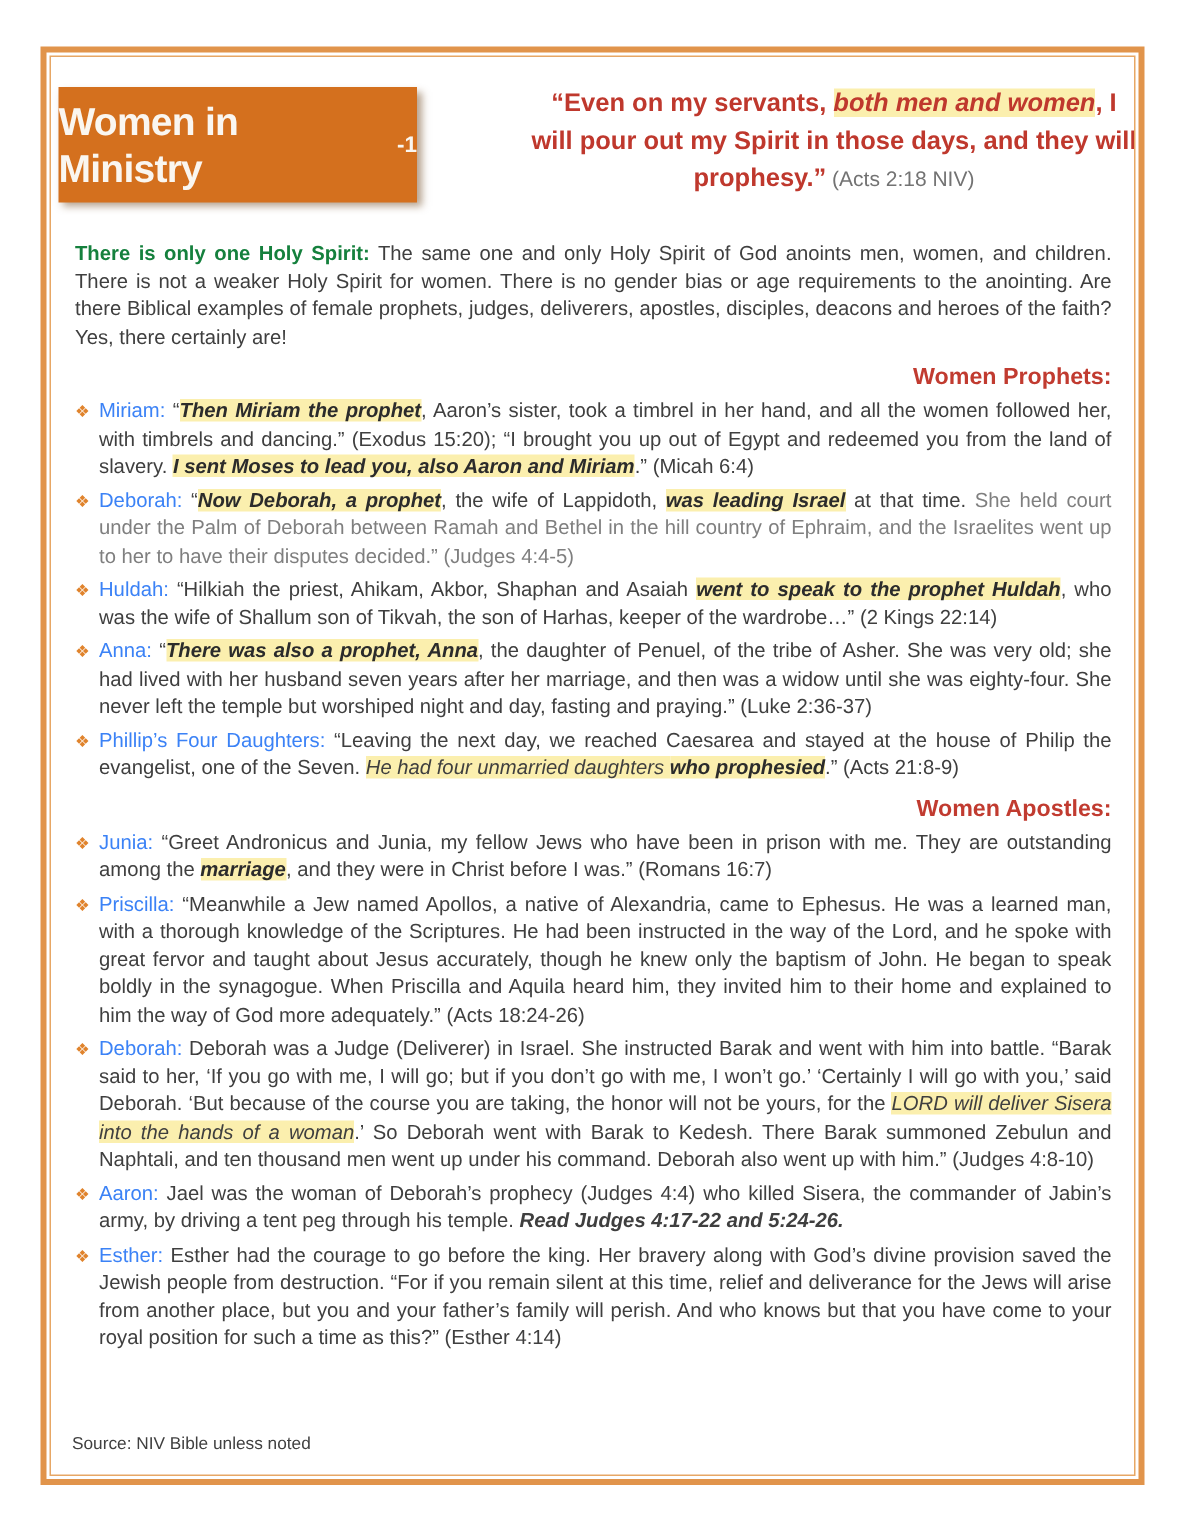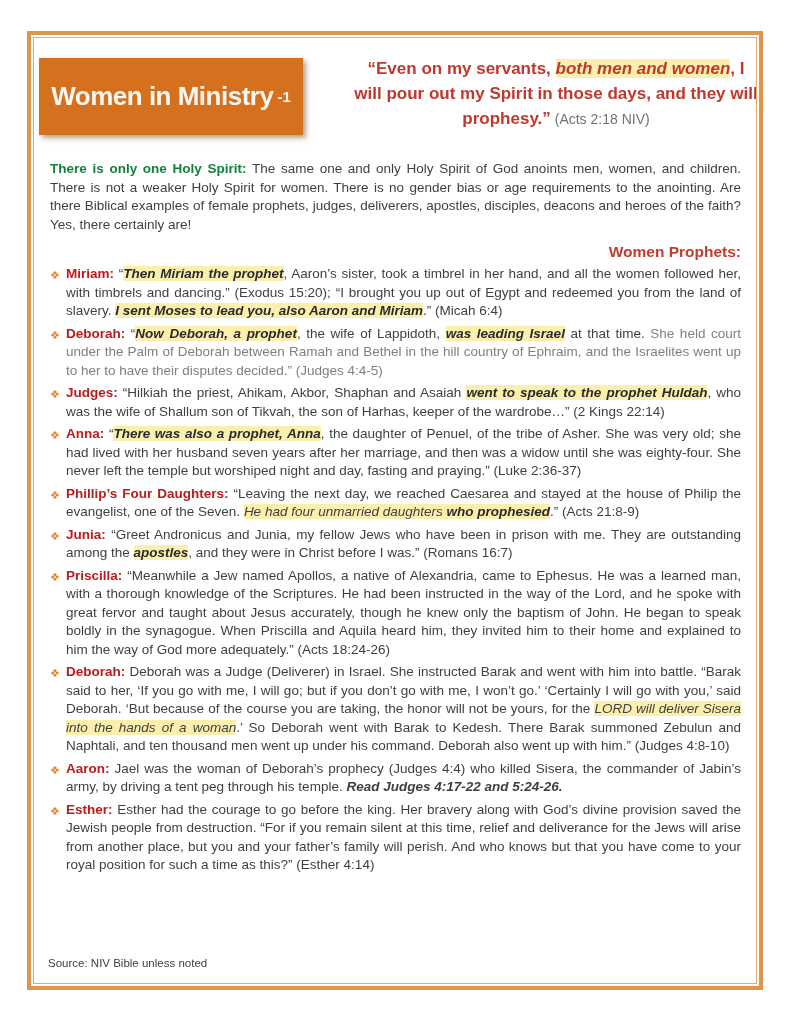--- a/index.html
+++ b/index.html
@@ -10,21 +10,21 @@
   .frame-outer{
     position:absolute;left:27px;top:31px;width:736px;height:959px;
     border:4px solid #e1944b;padding:2px;box-sizing:border-box;background:#fff;
   }
   .frame-inner{
     width:100%;height:100%;border:1px solid #e7a765;box-sizing:border-box;
     position:relative;overflow:hidden;background:#fff;
   }
   .header{position:relative;height:122px;}
   .title-box{
-    position:absolute;left:5px;top:20px;width:264px;height:77px;
+    position:absolute;left:5px;top:20px;width:239px;height:77px;
     background:#d4701e;display:flex;align-items:center;justify-content:center;
     box-shadow:3px 3px 5px rgba(110,70,30,0.5);
   }
   .title-main{color:#faf6f0;font-weight:bold;font-size:26px;letter-spacing:-0.5px;}
   .title-suffix{color:#faf6f0;font-weight:bold;font-size:15px;margin-left:4px;}
   .quote{
     position:absolute;left:318px;top:18px;width:408px;text-align:center;
     font-weight:bold;font-size:17px;line-height:25px;color:#bf382d;
   }
   .quote .cite{font-weight:normal;font-size:14px;color:#737373;}
@@ -32,21 +32,21 @@
   .intro{margin:0 0 2px 0;}
   .lead{font-weight:bold;color:#15803d;}
   .section-heading{
     color:#c13b30;font-weight:bold;font-size:15.5px;line-height:19px;
     margin:8px 0 4px 0;text-align:right;
   }
   .entry{position:relative;padding-left:16px;margin:0 0 4px 0;}
   .bullet{
     position:absolute;left:0;top:1px;color:#e0832c;font-size:11px;
   }
-  .entry-name{font-weight:bold;color:#b91c1c;}
+  .entry-name{font-weight:normal;color:#3b82f6;}
   .b{font-weight:bold;color:#2b2b2b;}
   .hl{background:#fbefae;font-style:italic;}
   .gray{color:#7f7f7f;}
   .i{font-style:italic;font-weight:bold;}
   .footer{
     position:absolute;left:14px;bottom:14px;font-size:11.5px;color:#404040;
   }
 </style>
 </head>
 <body>
@@ -62,24 +62,25 @@
         </div>
         <div class="quote"><span class="">“Even on my servants, </span><span class="hl">both men and women</span><span class="">, I will pour out my Spirit in those days, and they will prophesy.”</span><span class="cite"> (Acts 2:18 NIV)</span></div>
       </div>
 
       <div class="content">
         <p class="intro"><span class="lead">There is only one Holy Spirit:</span><span> The same one and only Holy Spirit of God anoints men, women, and children. There is not a weaker Holy Spirit for women. There is no gender bias or age requirements to the anointing. Are there Biblical examples of female prophets, judges, deliverers, apostles, disciples, deacons and heroes of the faith? Yes, there certainly are!</span></p>
         <div>
             <div class="section-heading">Women Prophets:</div>
             <div class="entry"><span class="bullet">❖</span><span class="entry-name">Miriam:</span><span class=""> “</span><span class="b hl">Then Miriam the prophet</span><span class="">, Aaron’s sister, took a timbrel in her hand, and all the women followed her, with timbrels and dancing.” (Exodus 15:20); “I brought you up out of Egypt and redeemed you from the land of slavery. </span><span class="b hl">I sent Moses to lead you, also Aaron and Miriam</span><span class="">.” (Micah 6:4)</span></div>
             <div class="entry"><span class="bullet">❖</span><span class="entry-name">Deborah:</span><span class=""> “</span><span class="b hl">Now Deborah, a prophet</span><span class="">, the wife of Lappidoth, </span><span class="b hl">was leading Israel</span><span class=""> at that time. </span><span class="gray">She held court under the Palm of Deborah between Ramah and Bethel in the hill country of Ephraim, and the Israelites went up to her to have their disputes decided.” (Judges 4:4-5)</span></div>
-            <div class="entry"><span class="bullet">❖</span><span class="entry-name">Judges:</span><span class=""> “Hilkiah the priest, Ahikam, Akbor, Shaphan and Asaiah </span><span class="b hl">went to speak to the prophet Huldah</span><span class="">, who was the wife of Shallum son of Tikvah, the son of Harhas, keeper of the wardrobe…” (2 Kings 22:14)</span></div>
+            <div class="entry"><span class="bullet">❖</span><span class="entry-name">Huldah:</span><span class=""> “Hilkiah the priest, Ahikam, Akbor, Shaphan and Asaiah </span><span class="b hl">went to speak to the prophet Huldah</span><span class="">, who was the wife of Shallum son of Tikvah, the son of Harhas, keeper of the wardrobe…” (2 Kings 22:14)</span></div>
             <div class="entry"><span class="bullet">❖</span><span class="entry-name">Anna:</span><span class=""> “</span><span class="b hl">There was also a prophet, Anna</span><span class="">, the daughter of Penuel, of the tribe of Asher. She was very old; she had lived with her husband seven years after her marriage, and then was a widow until she was eighty-four. She never left the temple but worshiped night and day, fasting and praying.” (Luke 2:36-37)</span></div>
             <div class="entry"><span class="bullet">❖</span><span class="entry-name">Phillip’s Four Daughters:</span><span class=""> “Leaving the next day, we reached Caesarea and stayed at the house of Philip the evangelist, one of the Seven. </span><span class="hl">He had four unmarried daughters </span><span class="b hl">who prophesied</span><span class="">.” (Acts 21:8-9)</span></div>
-            <div class="entry"><span class="bullet">❖</span><span class="entry-name">Junia:</span><span class=""> “Greet Andronicus and Junia, my fellow Jews who have been in prison with me. They are outstanding among the </span><span class="b hl">apostles</span><span class="">, and they were in Christ before I was.” (Romans 16:7)</span></div>
+            <div class="section-heading">Women Apostles:</div>
+            <div class="entry"><span class="bullet">❖</span><span class="entry-name">Junia:</span><span class=""> “Greet Andronicus and Junia, my fellow Jews who have been in prison with me. They are outstanding among the </span><span class="b hl">marriage</span><span class="">, and they were in Christ before I was.” (Romans 16:7)</span></div>
             <div class="entry"><span class="bullet">❖</span><span class="entry-name">Priscilla:</span><span class=""> “Meanwhile a Jew named Apollos, a native of Alexandria, came to Ephesus. He was a learned man, with a thorough knowledge of the Scriptures. He had been instructed in the way of the Lord, and he spoke with great fervor and taught about Jesus accurately, though he knew only the baptism of John. He began to speak boldly in the synagogue. When Priscilla and Aquila heard him, they invited him to their home and explained to him the way of God more adequately.” (Acts 18:24-26)</span></div>
             <div class="entry"><span class="bullet">❖</span><span class="entry-name">Deborah:</span><span class=""> Deborah was a Judge (Deliverer) in Israel. She instructed Barak and went with him into battle. “Barak said to her, ‘If you go with me, I will go; but if you don’t go with me, I won’t go.’ ‘Certainly I will go with you,’ said Deborah. ‘But because of the course you are taking, the honor will not be yours, for the </span><span class="hl">LORD will deliver Sisera into the hands of a woman</span><span class="">.’ So Deborah went with Barak to Kedesh. There Barak summoned Zebulun and Naphtali, and ten thousand men went up under his command. Deborah also went up with him.” (Judges 4:8-10)</span></div>
             <div class="entry"><span class="bullet">❖</span><span class="entry-name">Aaron:</span><span class=""> Jael was the woman of Deborah’s prophecy (Judges 4:4) who killed Sisera, the commander of Jabin’s army, by driving a tent peg through his temple. </span><span class="i">Read Judges 4:17-22 and 5:24-26.</span></div>
             <div class="entry"><span class="bullet">❖</span><span class="entry-name">Esther:</span><span class=""> Esther had the courage to go before the king. Her bravery along with God’s divine provision saved the Jewish people from destruction. “For if you remain silent at this time, relief and deliverance for the Jews will arise from another place, but you and your father’s family will perish. And who knows but that you have come to your royal position for such a time as this?” (Esther 4:14)</span></div>
           </div>
       </div>
 
       <div class="footer">Source: NIV Bible unless noted</div>
 
     </div>

